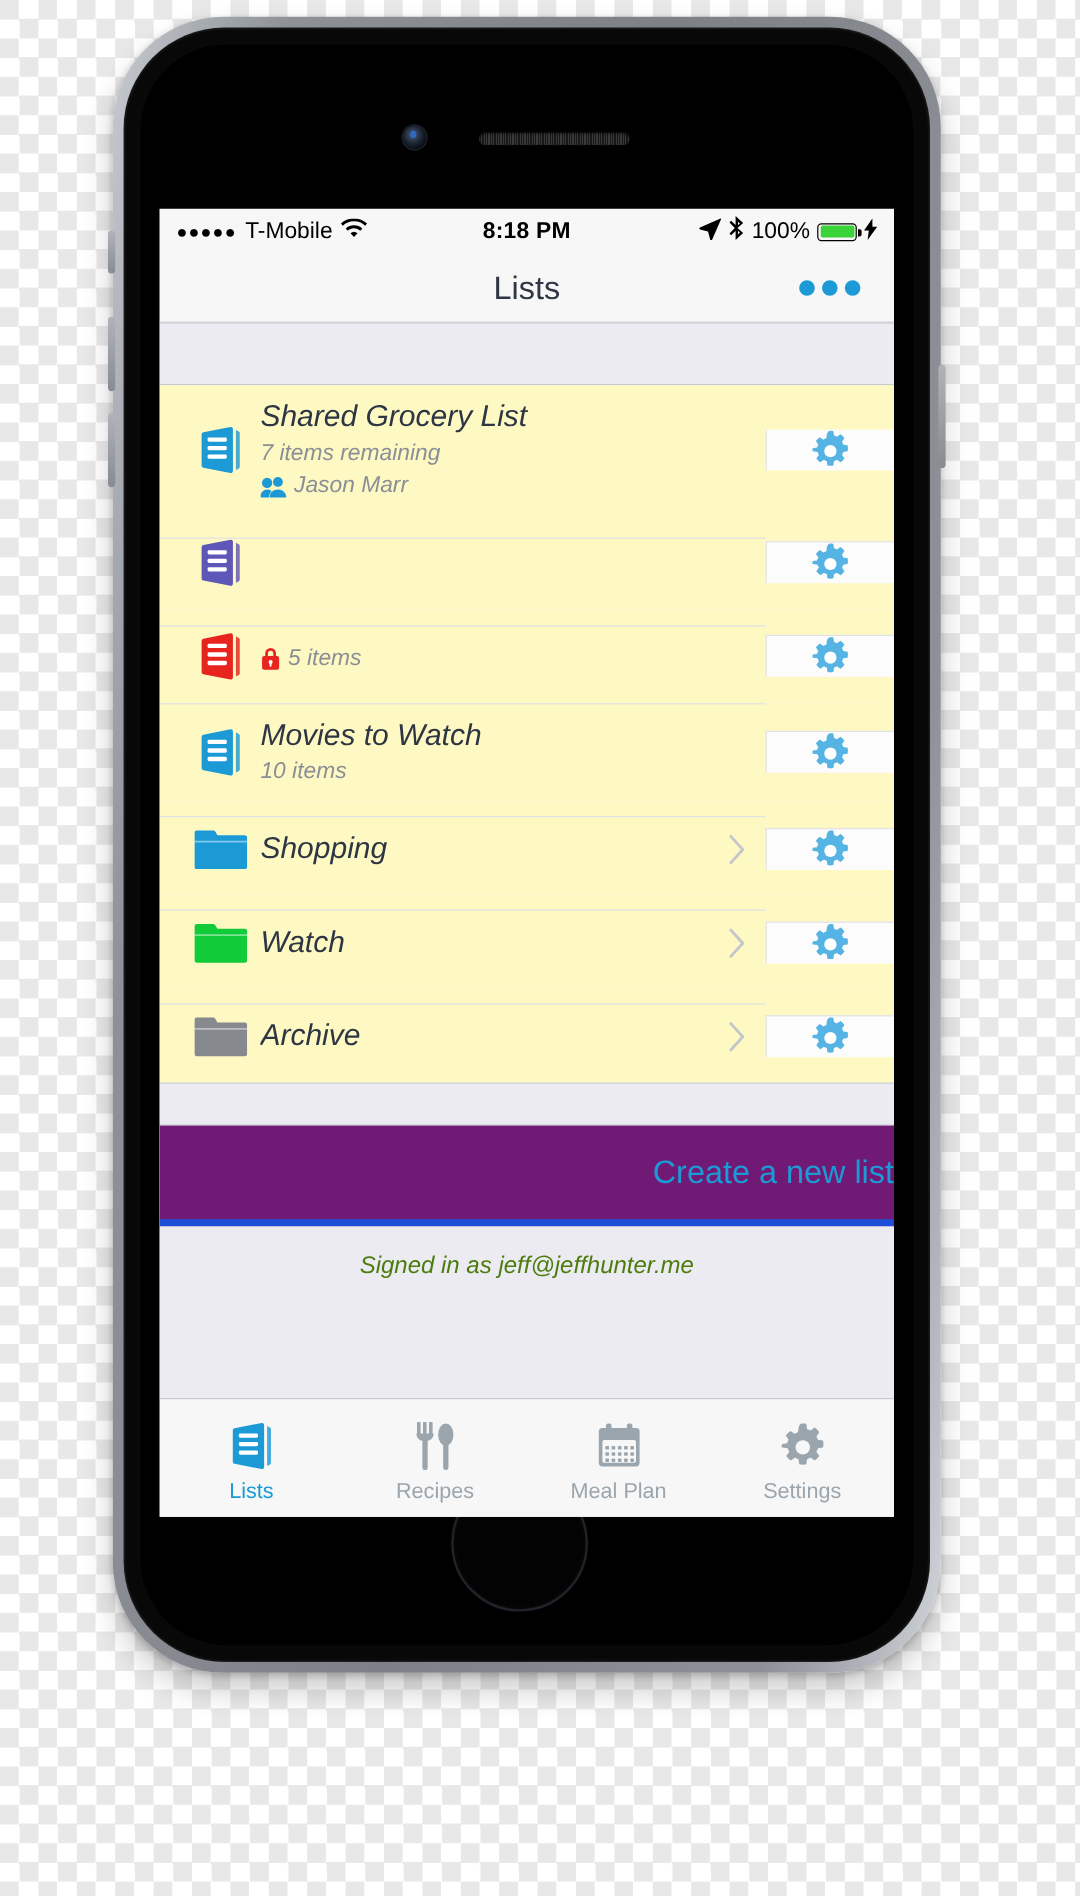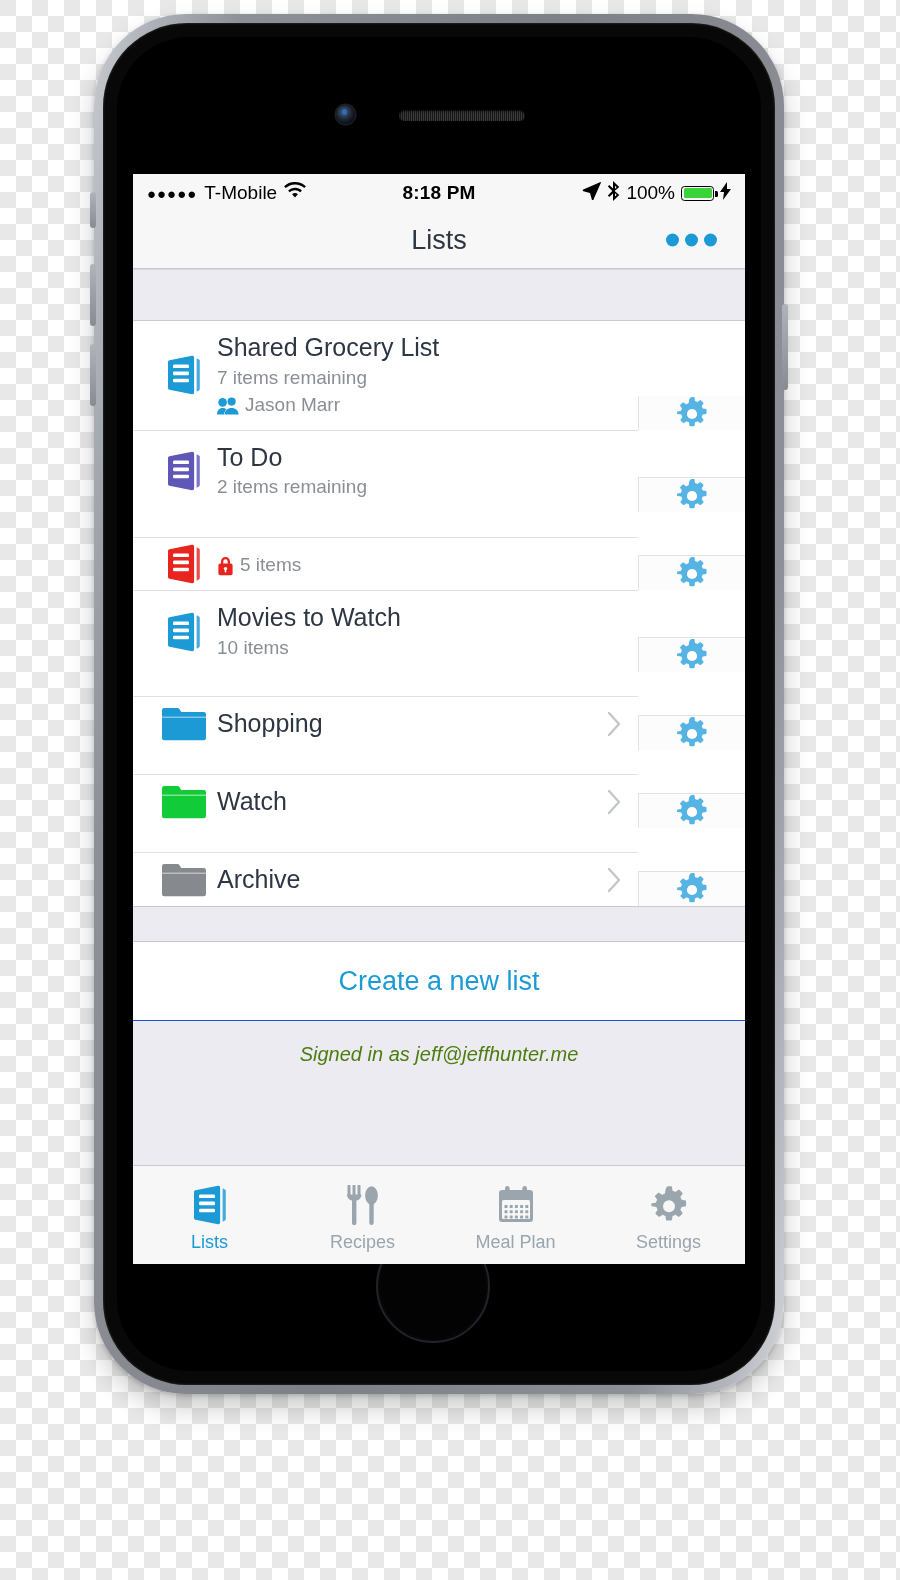--- a/index.html
+++ b/index.html
@@ -116,24 +116,25 @@
     display:flex;gap:6px;cursor:pointer;padding:8px;
   }
   #more-btn span{width:13px;height:13px;border-radius:50%;background:#1c9ad6;display:block;}
 
   
   .tbl-gap{background:#ebebf1;border-bottom:1px solid #c9c9cf;}
   #gap-top{height:50px;border-top:1px solid #d8d8e0;}
 
   
   .row{
-    display:flex;align-items:flex-end;
-    background:#ffffff;
+    display:flex;align-items:center;
+    background:#fef9c3;
     min-height:78px;
     position:relative;
+    font-style:italic;
   }
   .row + .row .row-main{border-top:1px solid #e2e2e6;}
   .row + .row .row-gear{border-top:1px solid #e2e2e6;}
   .row-main{
     flex:1;display:flex;align-items:center;
     padding:0 0 0 22px;
     box-sizing:border-box;
     cursor:pointer;
     min-width:0;
   }
@@ -160,23 +161,23 @@
   
   .ico-list{width:36px;height:40px;display:block;}
   .ico-folder{width:44px;height:34px;display:block;}
   .ico-gear{width:34px;height:34px;display:block;}
   .ico-share{width:22px;height:18px;display:block;flex:0 0 22px;}
   .ico-lock{width:17px;height:20px;display:block;flex:0 0 17px;}
 
   
   #gap-mid{height:34px;border-top:1px solid #c9c9cf;}
   #create-row{
-    height:78px;background:#ffffff;
-    display:flex;align-items:center;justify-content:center;
-    border-bottom:1px solid #1d4ed8;
+    height:78px;background:#701a75;
+    display:flex;align-items:center;justify-content:flex-end;
+    border-bottom:6px solid #1d4ed8;
     cursor:pointer;
   }
   #create-label{font-size:27px;color:#1c9ad6;}
   #footer-area{
     background:#ebebf1;
     flex:1;
     padding-top:22px;
     text-align:center;
   }
   #signed-in{
@@ -314,26 +315,20 @@
           <div class="row">
             <div class="row-main">
               <div class="row-icon">
                 <svg class="ico-list" width="36" height="40" viewBox="0 0 36 40">
                   <path d="M3.5 5.2 26 0.8c1.1-.2 2.1.6 2.1 1.7v35c0 1.1-1 1.9-2.1 1.7L3.5 34.8A1.8 1.8 0 0 1 2 33V7a1.8 1.8 0 0 1 1.5-1.8z" fill="#5e57b8"></path>
                   <path d="M30.6 3.3 33 4.6c.5.3.8.8.8 1.4v28c0 .6-.3 1.1-.8 1.4l-2.4 1.3z" fill="#5e57b8" opacity=".82"></path>
                   <rect x="7" y="9.5" width="16" height="3.6" rx="1.2" fill="#fff"></rect>
                   <rect x="7" y="16.6" width="16" height="3.6" rx="1.2" fill="#fff"></rect>
                   <rect x="7" y="23.7" width="16" height="3.6" rx="1.2" fill="#fff"></rect>
                 </svg>
-              </div>
-              <div class="row-text">
-                <div class="row-title">To Do</div>
-                <div class="row-sub">
-                  <span>2 items remaining</span>
-                </div>
               </div>
             </div>
             <div class="row-gear">
               <svg class="ico-gear" width="34" height="34" viewBox="0 0 34 34">
                 <path d="M17 0c.9 0 1.7.1 2.5.3l.5 3.6c.9.3 1.7.6 2.4 1.1l3-2.1c1.3.9 2.4 2 3.3 3.3l-2.1 3c.5.7.8 1.5 1.1 2.4l3.6.5c.2.8.3 1.6.3 2.5s-.1 1.7-.3 2.5l-3.6.5c-.3.9-.6 1.7-1.1 2.4l2.1 3c-.9 1.3-2 2.4-3.3 3.3l-3-2.1c-.7.5-1.5.8-2.4 1.1l-.5 3.6c-.8.2-1.6.3-2.5.3s-1.7-.1-2.5-.3l-.5-3.6c-.9-.3-1.7-.6-2.4-1.1l-3 2.1a14.9 14.9 0 0 1-3.3-3.3l2.1-3c-.5-.7-.8-1.5-1.1-2.4l-3.6-.5A14.9 14.9 0 0 1 2 17c0-.9.1-1.7.3-2.5l3.6-.5c.3-.9.6-1.7 1.1-2.4l-2.1-3A14.9 14.9 0 0 1 8.2 5.3l3 2.1c.7-.5 1.5-.8 2.4-1.1l.5-3.6C14.9.5 15.7.4 17 0z" fill="#55b4e4" transform="translate(0,1)"></path>
                 <circle cx="17" cy="18" r="5.1" fill="#fff"></circle>
               </svg>
             </div>
           </div>
           <div class="row">

